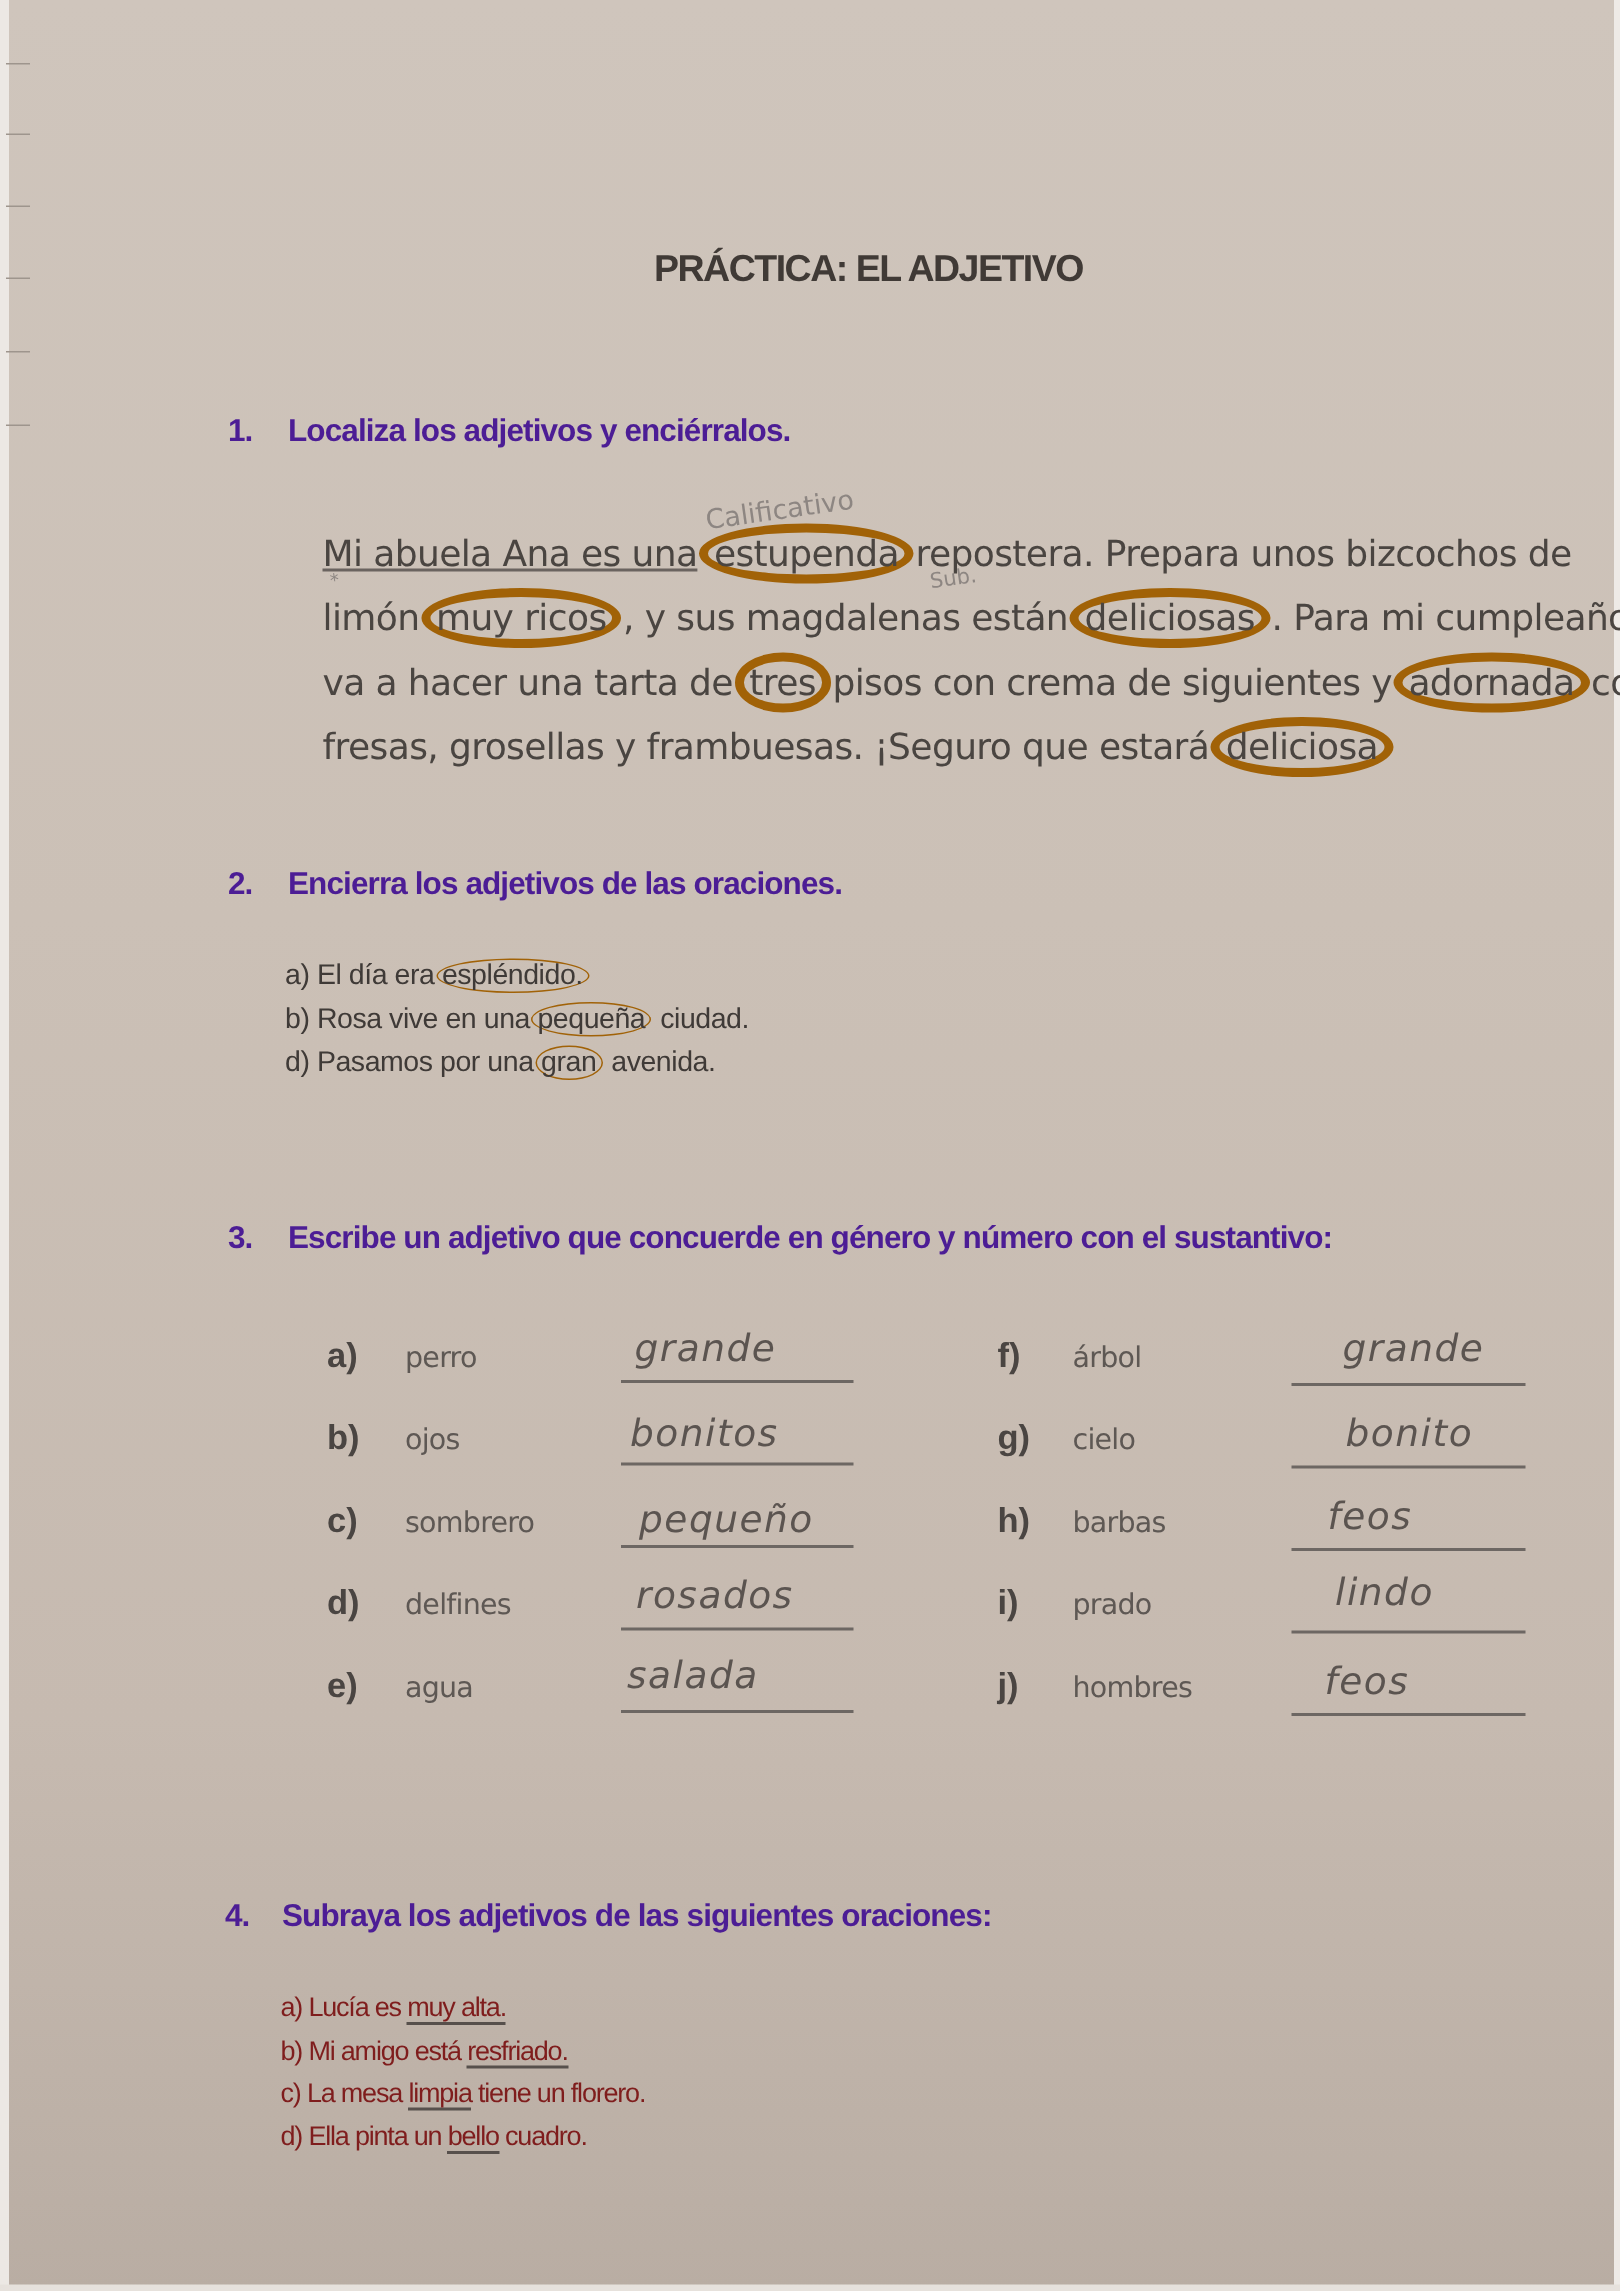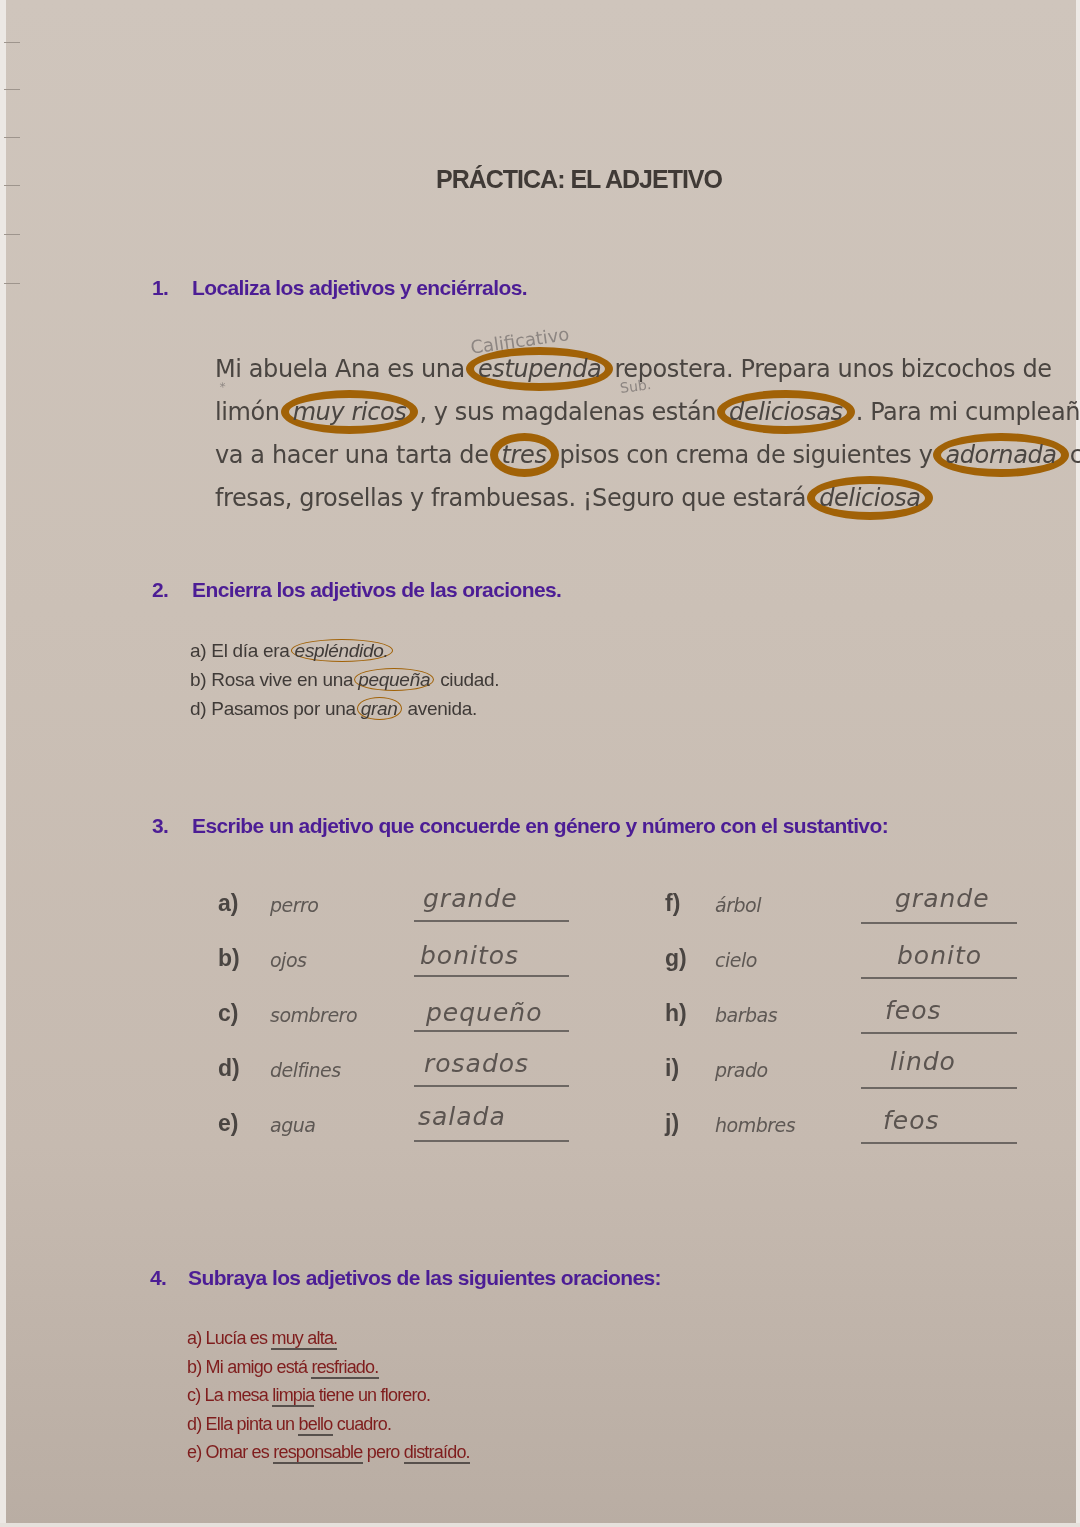--- a/index.html
+++ b/index.html
@@ -32,38 +32,38 @@
     letter-spacing: -0.6px; color: #4c1d95;
   }
   .q-heading .num { display: inline-block; width: 40px; }
 
   .paragraph {
     position: absolute; left: 215px; top: 348px; width: 860px;
     font-family: "DejaVu Sans", sans-serif; font-size: 24px; line-height: 43px;
     color: #4a4541; letter-spacing: -0.4px; white-space: nowrap;
   }
   .circ {
-    border: 8px solid #a16207; border-radius: 50%; padding: 0 4px; margin: 0 1px; font-style: italic;
+    border: 6px solid #a16207; border-radius: 50%; padding: 0 4px; margin: 0 1px;
   }
-  .ul { text-decoration-color: #6a635f; }
+  .ul { text-decoration: underline; text-decoration-color: #6a635f; }
   .pencil {
     position: absolute; font-family: "DejaVu Sans", sans-serif;
     color: #8d8682; font-size: 16px; transform: rotate(-8deg);
   }
 
   .list2 {
     position: absolute; left: 190px; top: 636px; font-size: 19px; line-height: 29px;
     color: #3f3a37; letter-spacing: -0.3px;
   }
   .list2 .circ { border-width: 1.8px; padding: 0 3px; }
 
   .grid3 { position: absolute; left: 218px; top: 890px; width: 820px; }
   .row3 { position: absolute; height: 40px; }
   .letter { position: absolute; font-size: 23px; font-weight: bold; color: #4a4542; }
-  .noun { position: absolute; font-family: "DejaVu Sans", sans-serif; font-size: 19px; color: #5e5854; letter-spacing: -0.5px; font-style: italic; }
+  .noun { position: absolute; font-family: "DejaVu Sans", sans-serif; font-size: 19px; color: #5e5854; letter-spacing: -0.5px; }
   .answer-line { position: absolute; height: 1.5px; background: #6d6763; }
   .answer {
     position: absolute; font-family: "DejaVu Sans", sans-serif; font-size: 25px;
     color: #5b5450; font-style: italic; letter-spacing: 1px;
   }
 
   .list4 {
     position: absolute; left: 187px; top: 1324px; font-size: 18px; line-height: 28.5px;
     color: #7f1d1d; letter-spacing: -0.8px;
   }
@@ -185,14 +185,13 @@
 </div>
 
 <div class="q-heading" style="top:1266px; left:150px;">
   <span class="num" style="width:38px">4.</span><span>Subraya los adjetivos de las siguientes oraciones:</span>
 </div>
 <div class="list4">
   <div><span>a) Lucía es</span> <span class="u">muy alta.</span></div>
   <div><span>b) Mi amigo está</span> <span class="u">resfriado.</span></div>
   <div><span>c) La mesa</span> <span class="u">limpia</span><span> tiene un florero.</span></div>
   <div><span>d) Ella pinta un</span> <span class="u">bello</span><span> cuadro.</span></div>
-  <div><span>e) Omar es</span> <span class="u">responsable</span><span> pero </span><span class="u">distraído.</span></div>
 </div>
 
 </body></html>

